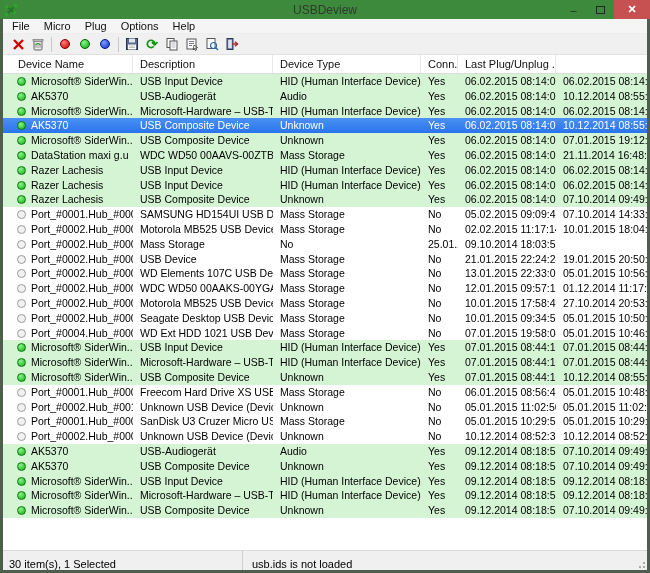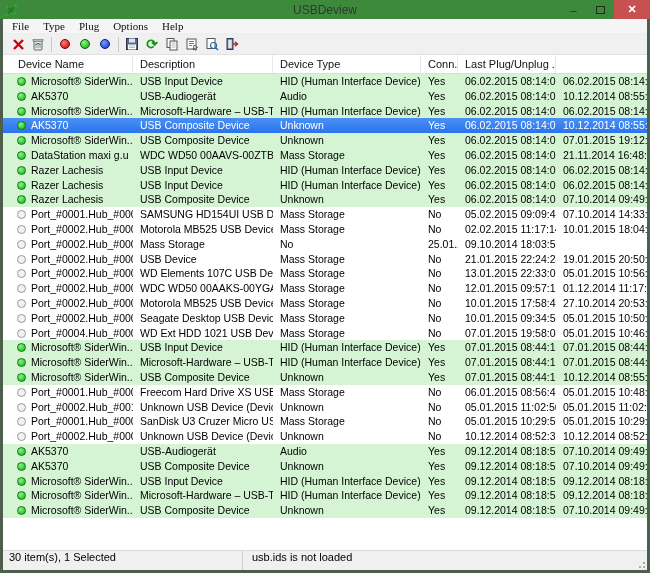--- a/index.html
+++ b/index.html
@@ -15,21 +15,21 @@
   .title-text { position:absolute; left:0; right:0; text-align:center;
                 font-size:12px; color:#2f3a2f; pointer-events:none; }
   .caption-btns { margin-left:auto; display:flex; height:100%; align-items:stretch; }
   .cap-btn { width:27px; display:flex; align-items:center; justify-content:center;
              font-size:11px; color:#1e2a1e; cursor:pointer; }
   .cap-btn.close { width:36px; background:#c75050; color:#fff; font-weight:bold; }
   .max-glyph { width:9px; height:8px; border:1px solid #1e2a1e; display:inline-block; }
   
   .menubar { height:15px; background:#f5f5f5; display:flex; align-items:center;
              flex:none; font-size:11px; color:#111; border-bottom:1px solid #eee; }
-  .menu-item { padding:0 7px; height:100%; display:flex; align-items:center; cursor:default;font-family:Liberation Serif, serif; }
+  .menu-item { padding:0 7px; height:100%; display:flex; align-items:center; cursor:default; }
   .menu-item:first-child { padding-left:9px; }
   
   .toolbar { height:21px; background:#f0f0f0; display:flex; align-items:center;
              flex:none; padding-left:5px; border-bottom:1px solid #e2e2e2; }
   .tool-btn { width:20px; height:19px; display:flex; align-items:center;
               justify-content:center; cursor:pointer; }
   .tsep { width:1px; height:15px; background:#c9c9c9; margin:0 3px; flex:none; }
   .dot { width:10px; height:10px; border-radius:50%; display:inline-block; }
   .dot.red  { background:radial-gradient(circle at 35% 30%,#ff7a7a,#cc0000); border:1px solid #7a0000; }
   .dot.green{ background:radial-gradient(circle at 35% 30%,#86f786,#0aa80a); border:1px solid #056405; }
@@ -49,21 +49,21 @@
   .row.selected { background:linear-gradient(#4a90f4,#2a74ec); color:#fff; }
   .cell { overflow:hidden; padding:0 3px 0 7px; line-height:14.8px; }
   .cell.name { position:relative; padding-left:20px; }
   .status-dot { position:absolute; left:6px; top:3px; width:9px; height:9px;
                 border-radius:50%; }
   .status-dot.on  { background:radial-gradient(circle at 35% 30%,#8df08d,#0bb60b); border:1px solid #0a7a0a; }
   .status-dot.off { background:#f1f1f1; border:1px solid #9a9a9a; }
   
   .statusbar { height:20px; flex:none; background:#f0f0f0; border-top:1px solid #d9d9d9;
                display:flex; font-size:11px; align-items:center; }
-  .pane { height:100%; display:flex; align-items:flex-start; overflow:hidden; }
+  .pane { height:100%; display:flex; align-items:flex-end; overflow:hidden; }
   .pane.p1 { width:240px; padding-left:6px; color:#000; border-right:1px solid #cfcfcf; }
   .pane.p2 { width:192px; justify-content:center; color:#1414cc; font-weight:bold;
              border-right:1px solid #cfcfcf; font-size:10.5px; }
   .pane.p3 { flex:1; padding-left:9px; color:#000; }
   .grip { width:12px; height:12px; align-self:flex-end; margin:0 1px 1px 0;
           background:
             radial-gradient(circle at 10px 10px,#aaa 1px,transparent 1.4px),
             radial-gradient(circle at 6px 10px,#aaa 1px,transparent 1.4px),
             radial-gradient(circle at 10px 6px,#aaa 1px,transparent 1.4px); }
   svg { display:block; }
@@ -90,21 +90,21 @@
       <div class="cap-btn">–</div>
       <div class="cap-btn">
           <span class="max-glyph"></span>
         </div>
       <div class="cap-btn close">✕</div>
     </div>
   </div>
 
   <div class="menubar">
       <div class="menu-item">File</div>
-      <div class="menu-item">Type</div>
+      <div class="menu-item">Micro</div>
       <div class="menu-item">Plug</div>
       <div class="menu-item">Options</div>
       <div class="menu-item">Help</div>
     </div>
 
   <div class="toolbar">
     <div class="tool-btn">
       <svg width="13" height="13" viewBox="0 0 13 13">
         <path d="M2 2 L11 11 M11 2 L2 11" stroke="#d40000" stroke-width="2.4"></path>
       </svg>

